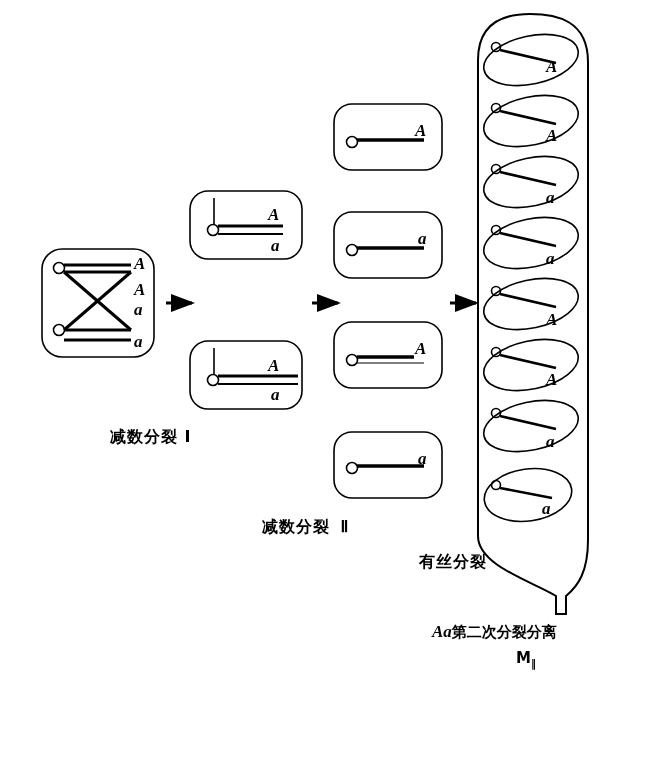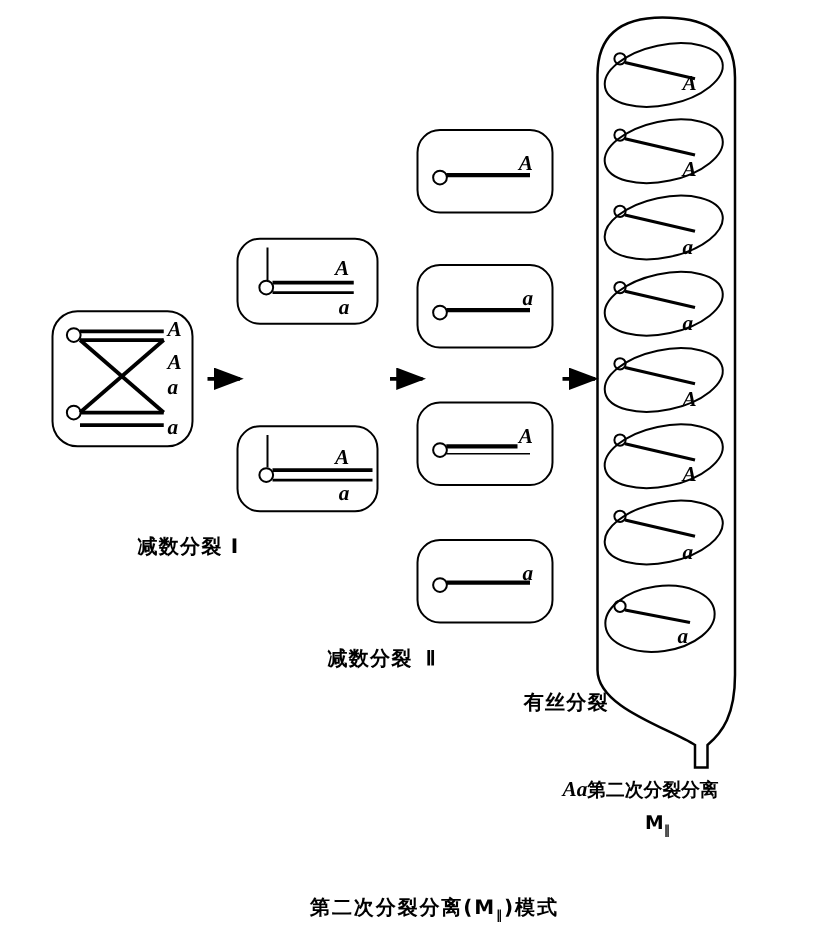--- a/index.html
+++ b/index.html
@@ -217,24 +217,21 @@
   <span class="lbl allele" style="left:546px; top:250px;">a</span>
   <span class="lbl allele" style="left:546px; top:311px;">A</span>
   <span class="lbl allele" style="left:546px; top:371px;">A</span>
   <span class="lbl allele" style="left:546px; top:433px;">a</span>
   <span class="lbl allele" style="left:542px; top:500px;">a</span>
 
   <span class="lbl cn" style="left:110px; top:429px;">减数分裂 Ⅰ</span>
   <span class="lbl cn" style="left:262px; top:520px;font-family:Liberation Mono, monospace;">减数分裂 Ⅱ</span>
   <span class="lbl cn" style="left:381px; top:554px;margin-left:38px;">有丝分裂</span>
 
-  <span class="lbl mixed" style="left:450px; top:623px;">
+  <span class="lbl mixed" style="left:432px; top:623px;">
     <i>Aa</i><span>第二次分裂分离</span>
   </span>
   <span class="lbl mixed" style="left:516px; top:651px;">
     <span>M</span><span class="sub">‖</span>
   </span>
 
-  <span class="lbl cn-big" style="left:248px; top:718px;">
-    <span>第二次分裂分离(M</span><span class="sub">‖</span><span>)模式</span>
-  </span>
 
 </div>
 
 </body></html>

